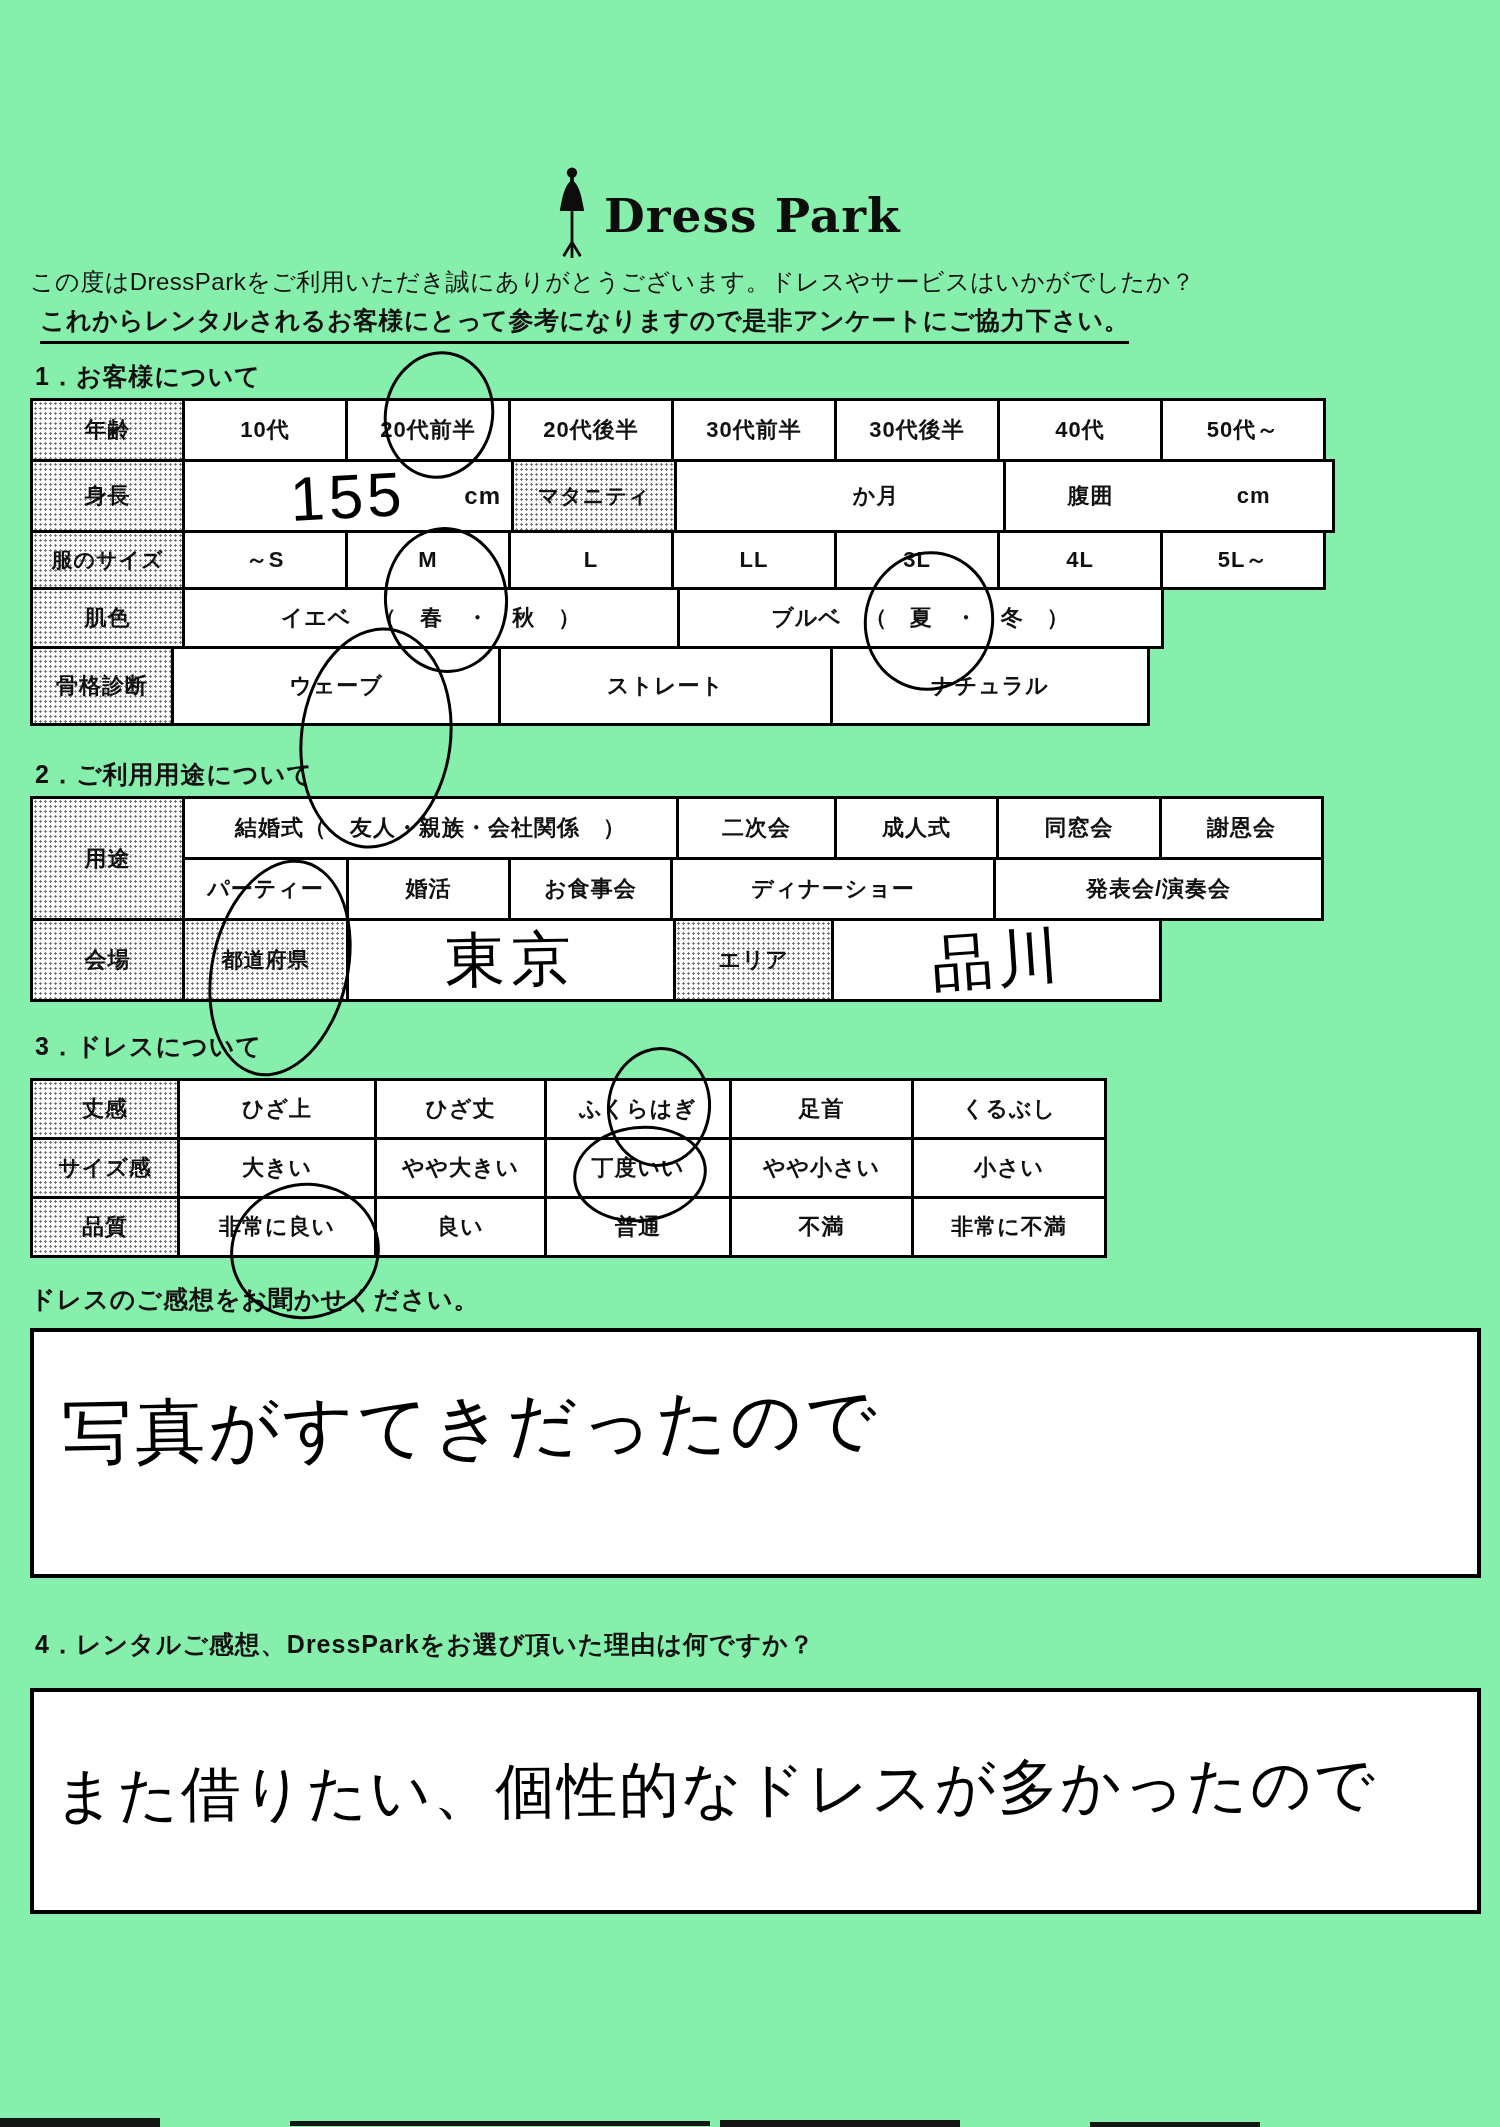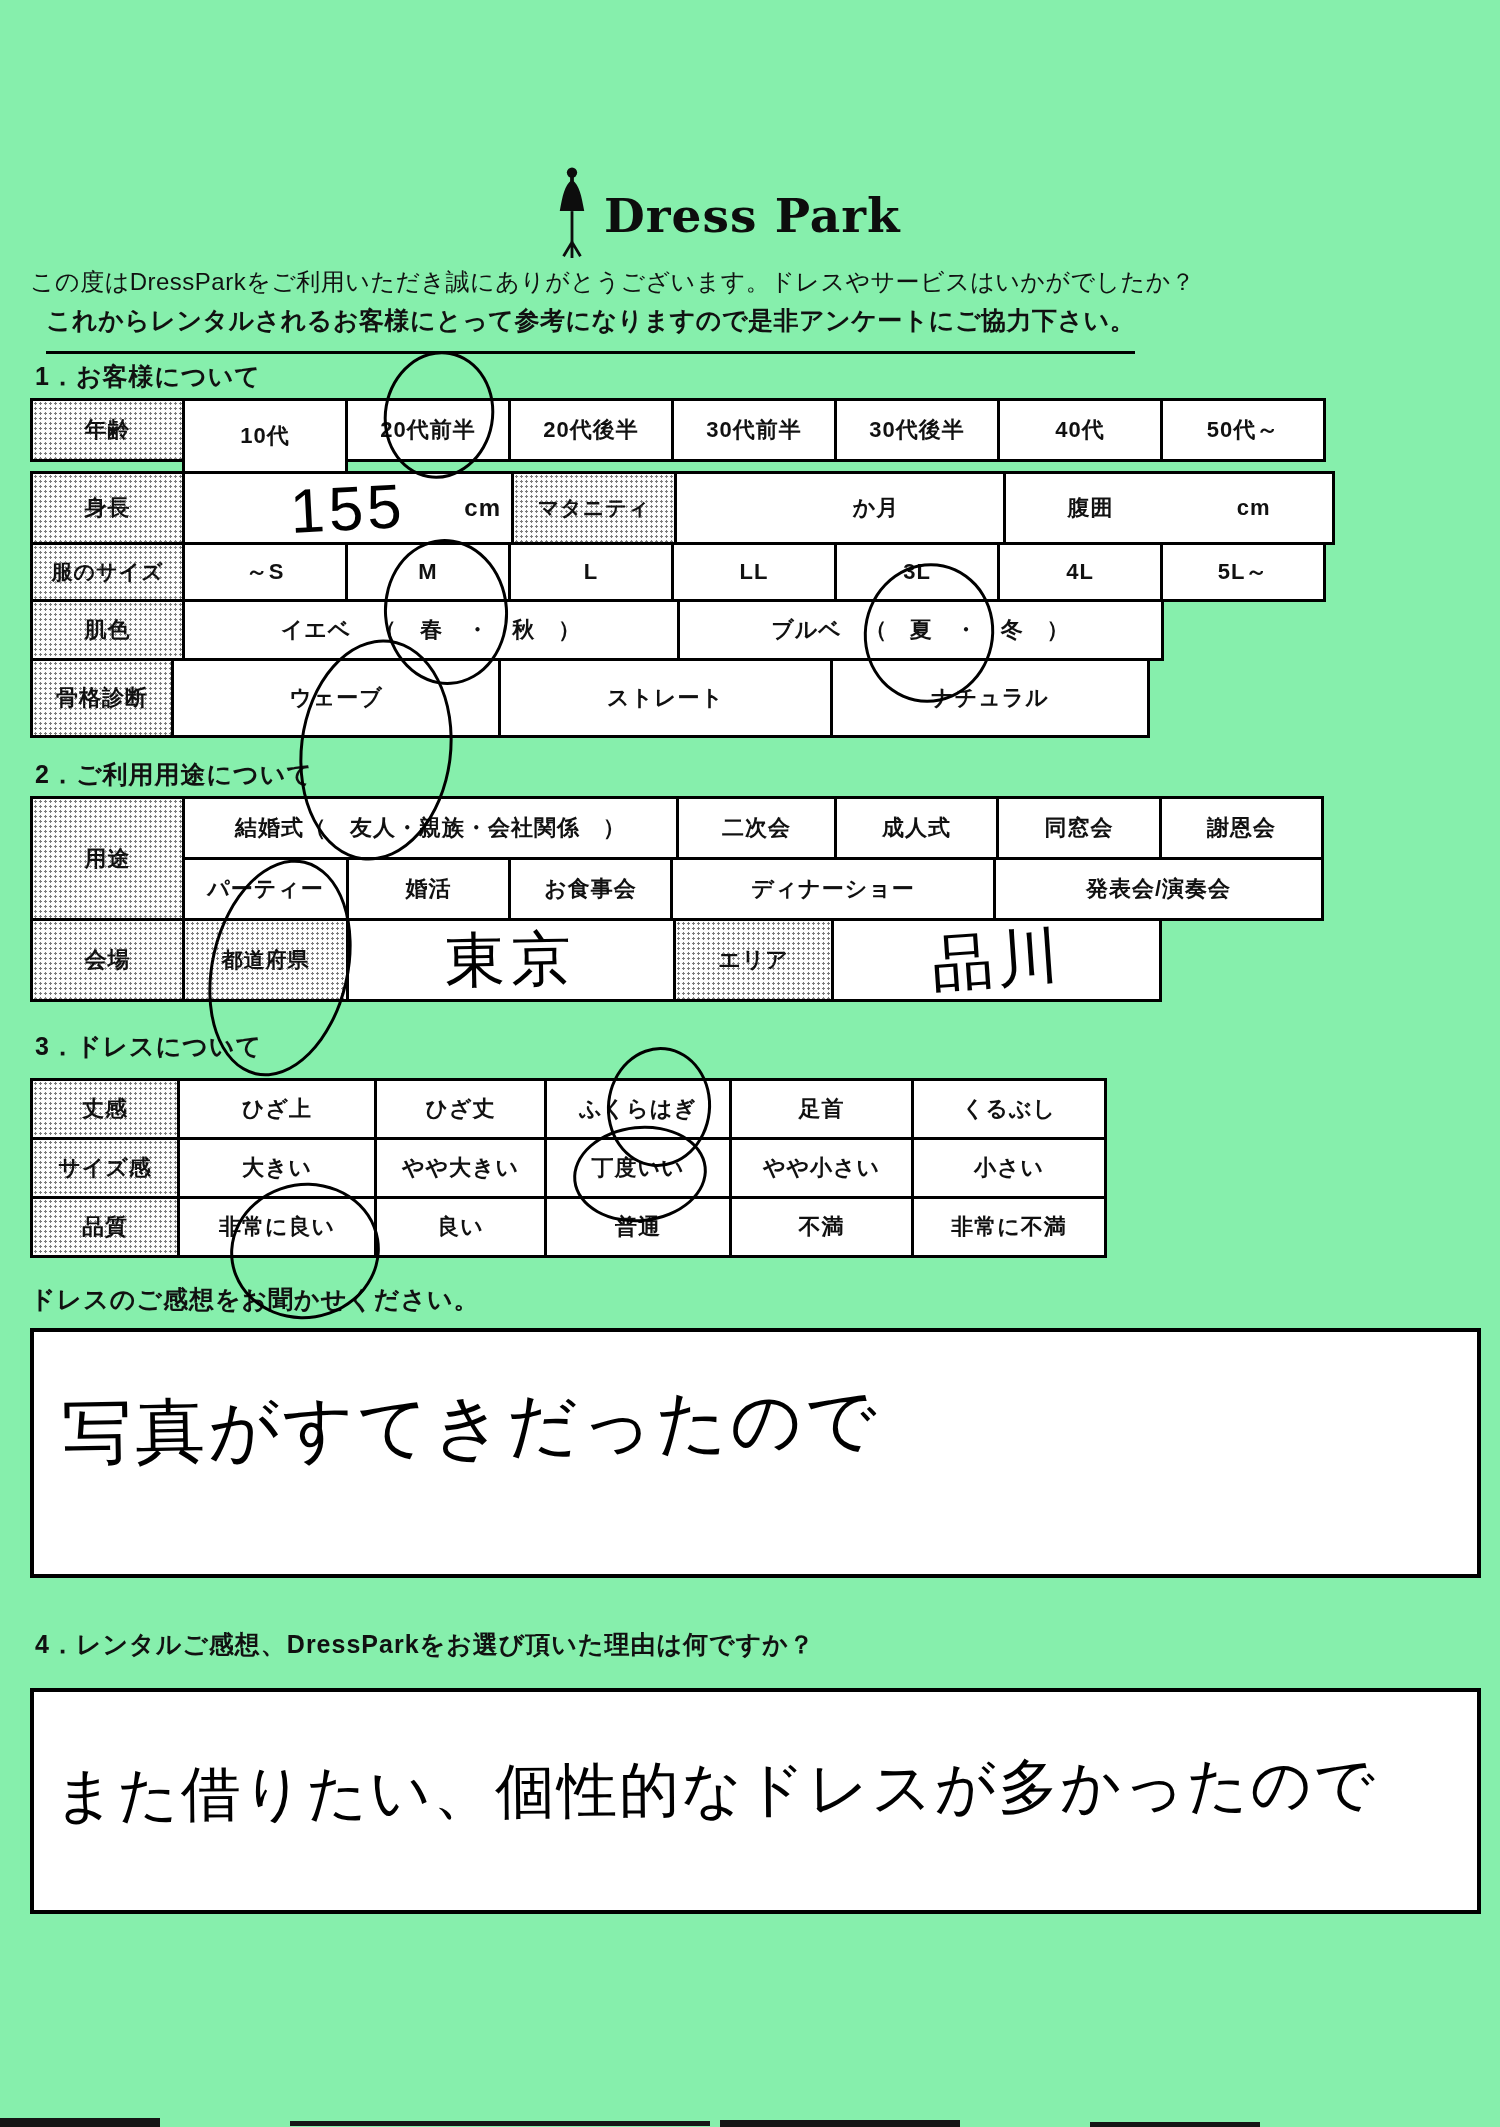--- a/index.html
+++ b/index.html
@@ -6,22 +6,22 @@
   .page{position:relative;width:1500px;height:2127px;background:#86efac;margin:0 auto;
         font-family:"Liberation Sans","DejaVu Sans",sans-serif;color:#111;overflow:hidden}
 
   
   .logo{position:absolute;top:166px;left:552px;display:flex;align-items:flex-start;gap:12px}
   .brand{font-family:"DejaVu Serif","Liberation Serif",serif;font-size:47px;font-weight:700;
          letter-spacing:1px;margin-top:22px;color:#0d0d0d}
 
   
   .intro1{position:absolute;left:30px;top:266px;font-size:24px;font-weight:500;letter-spacing:.5px;white-space:nowrap}
-  .intro2{position:absolute;left:46px;top:304px;font-size:25px;font-weight:800;letter-spacing:.5px;
-          border-bottom:3px solid #000;padding-bottom:14px;white-space:nowrap}
+  .intro2{position:absolute;left:40px;top:304px;font-size:25px;font-weight:800;letter-spacing:.5px;
+          border-bottom:3px solid #000;padding-bottom:4px;white-space:nowrap}
 
   .sec-title{position:absolute;font-size:25px;font-weight:800;letter-spacing:1px;white-space:nowrap}
 
   
   .tbl{position:absolute}
   .trow{display:flex}
   .trow + .trow{margin-top:-3px}
   .c{box-sizing:border-box;border:3px solid #000;background:#fff;position:relative;
      display:flex;align-items:center;justify-content:center;
      font-size:22px;font-weight:700;letter-spacing:1px;white-space:nowrap}
@@ -78,21 +78,21 @@
 
   <div class="intro1">この度はDressParkをご利用いただき誠にありがとうございます。ドレスやサービスはいかがでしたか？</div>
   <div class="intro2">これからレンタルされるお客様にとって参考になりますので是非アンケートにご協力下さい。</div>
 
   <div class="sec-title" style="left:35px;top:360px">1．お客様について</div>
 
   <div class="tbl" style="left:30px;top:398px">
 
     <div class="trow">
       <div class="c shade" style="width:155px;height:64px">年齢</div>
-      <div class="c" style="width:166px;height:76px">10代</div>
+      <div class="c" style="width:166px;height:64px">10代</div>
       <div class="c" style="width:166px;height:64px">
         <span>20代前半</span>
         <span class="circle ci-age"></span>
       </div>
       <div class="c" style="width:166px;height:64px">20代後半</div>
       <div class="c" style="width:166px;height:64px">30代前半</div>
       <div class="c" style="width:166px;height:64px">30代後半</div>
       <div class="c" style="width:166px;height:64px">40代</div>
       <div class="c" style="width:166px;height:64px">50代～</div>
     </div>

